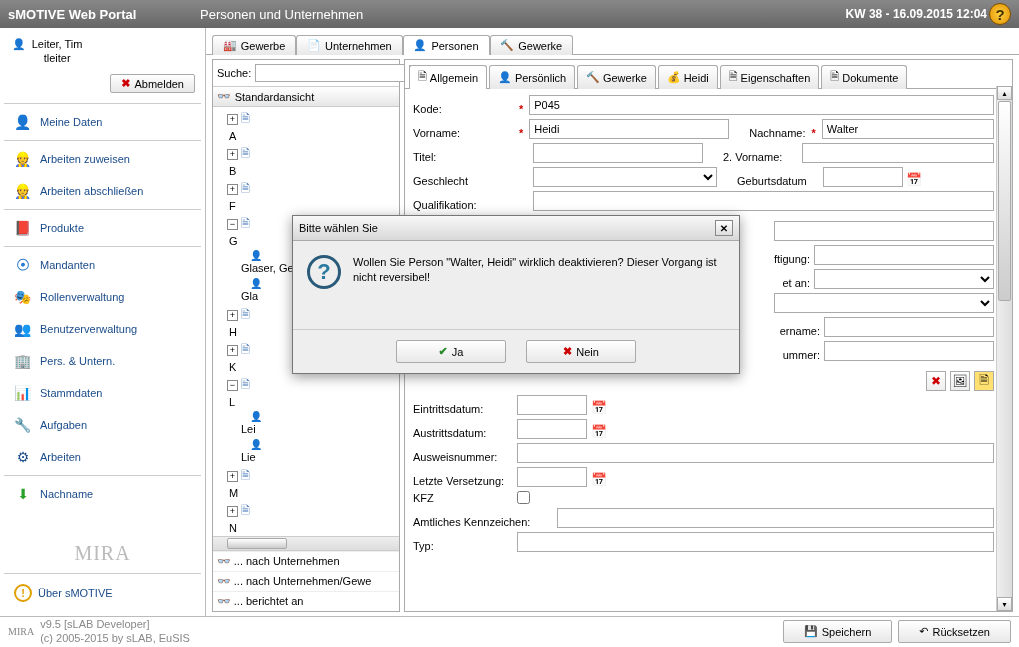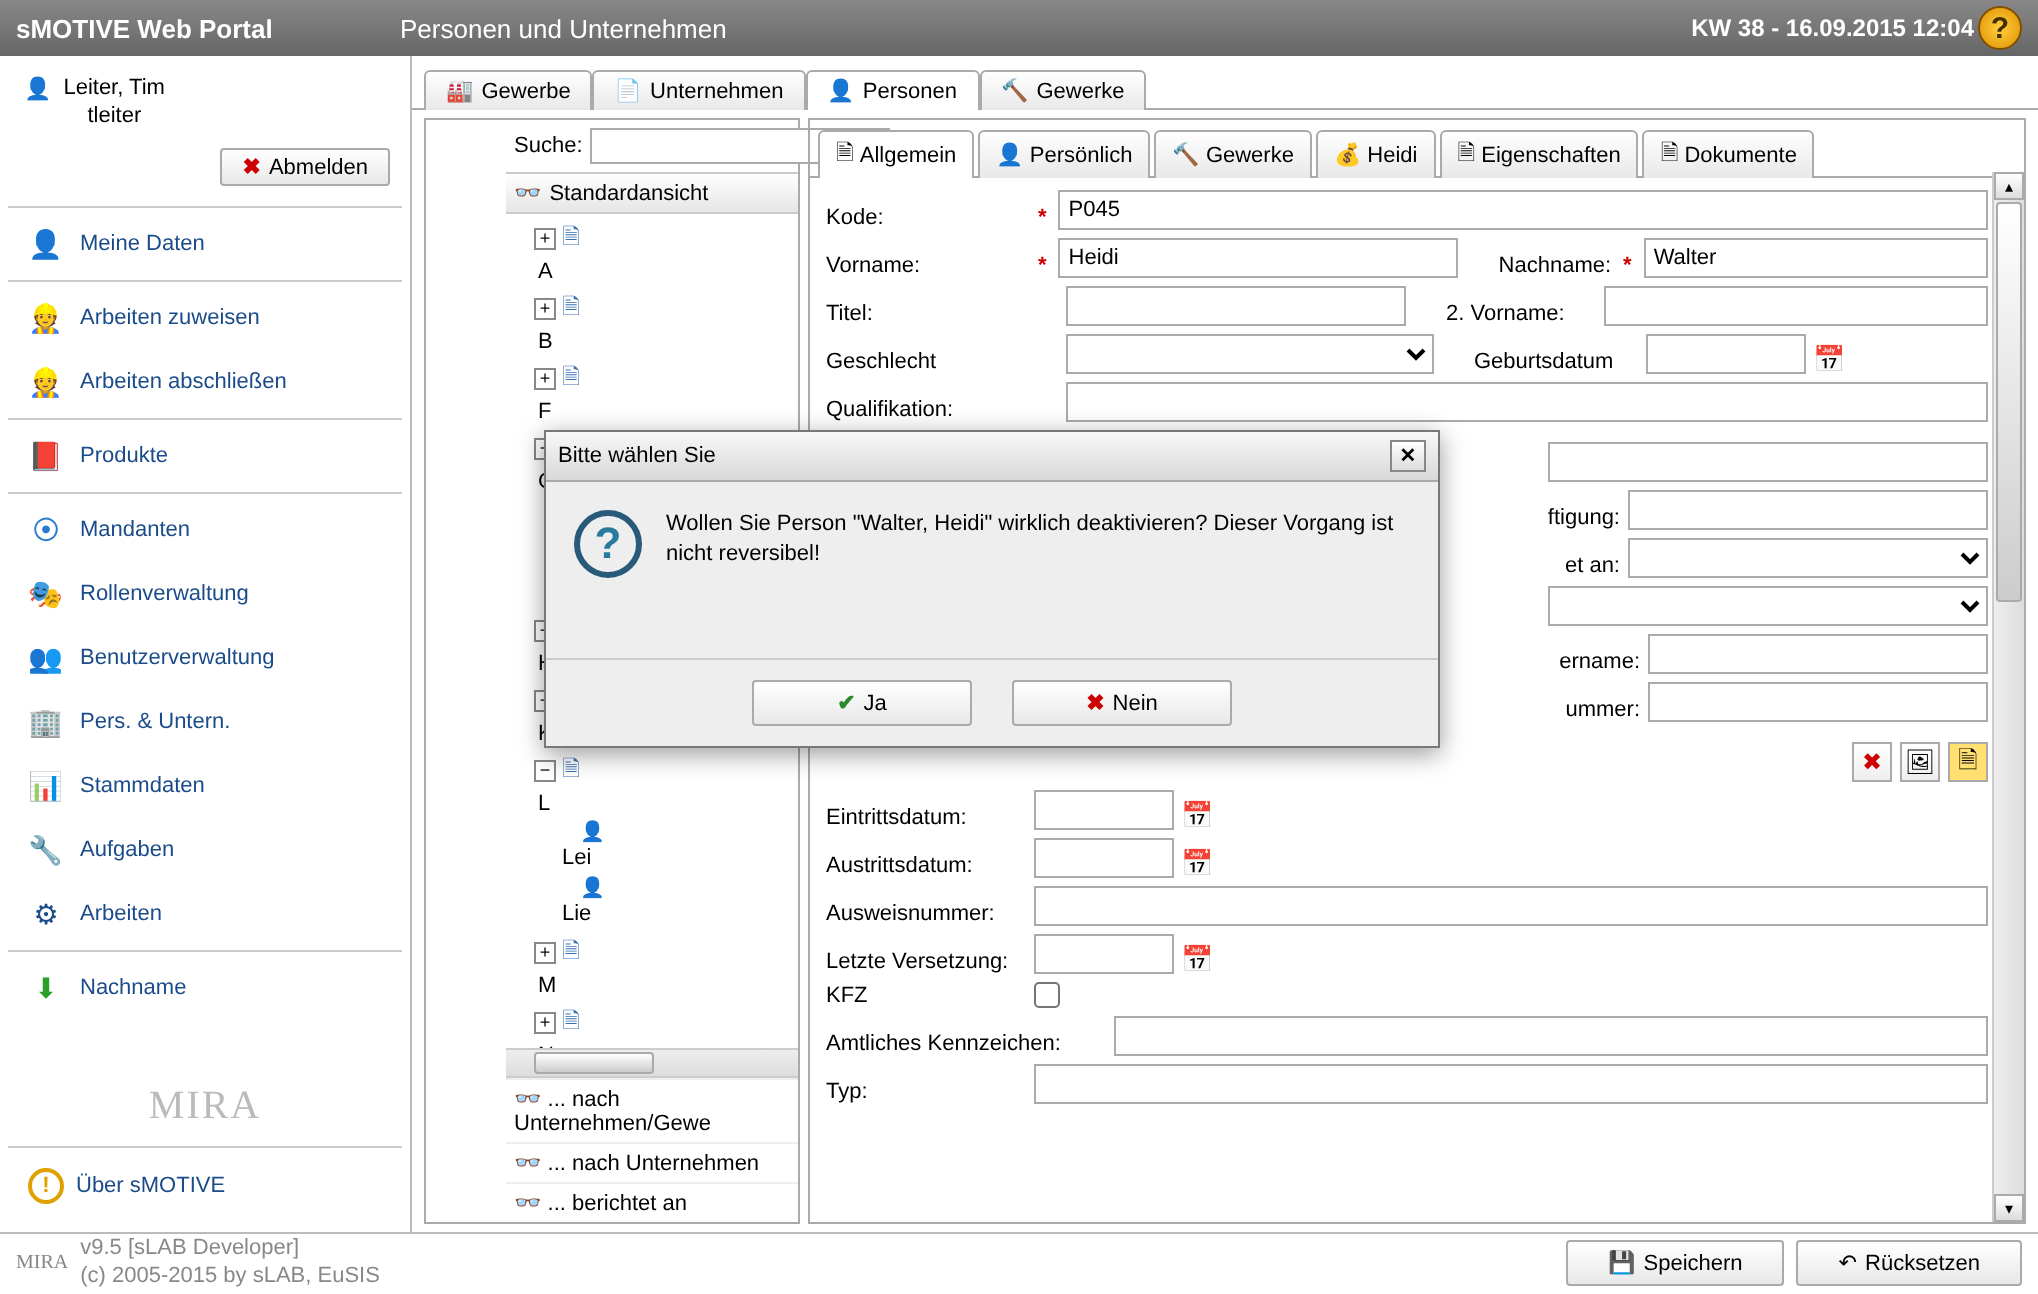--- a/index.html
+++ b/index.html
@@ -28,21 +28,21 @@
 .about { display:flex; align-items:center; gap:6px; padding:8px 10px; color:#1a4b8a; cursor:pointer; }
 .info-circle { width:18px; height:18px; border-radius:50%; border:2px solid #e0a000; color:#e0a000; display:flex; align-items:center; justify-content:center; font-weight:bold; }
 
 .content { flex:1; display:flex; flex-direction:column; }
 .tabs-outer { display:flex; gap:0; padding: 6px 6px 0 6px; border-bottom:1px solid #aaa; }
 .tab { background:linear-gradient(#fff,#e8e8e8); border:1px solid #aaa; border-bottom:none; border-radius:3px 3px 0 0; padding:3px 10px; display:flex; align-items:center; gap:4px; cursor:pointer; position:relative; top:1px; }
 .tab.active { background:#fff; font-weight:normal; }
 .tab .ticon { font-size:11px; }
 
 .body-row { display:flex; flex:1; min-height:0; }
-.tree-col { width:188px; border:1px solid #aaa; margin:4px 0 4px 6px; display:flex; flex-direction:column;padding-left:40px; }
+.tree-col { width:188px; border:1px solid #aaa; margin:4px 0 4px 6px; display:flex; flex-direction:column; }
 .search-row { display:flex; align-items:center; gap:4px; padding:4px; border-bottom:1px solid #ccc; }
 .search-row input { flex:1; border:1px solid #aaa; height:18px; padding:0 3px; }
 .tree { flex:1; overflow:auto; padding:2px; }
 .tree-head { background:linear-gradient(#fff,#e6e6e6); border-bottom:1px solid #ccc; padding:3px 4px; display:flex; align-items:center; gap:4px; }
 .tree ul { list-style:none; padding-left:12px; }
 .tree li { padding:1px 0; white-space:nowrap; }
 .tnode { display:flex; align-items:center; gap:3px; cursor:pointer; padding:1px 2px; }
 .expander { width:11px; height:11px; border:1px solid #888; display:inline-flex; align-items:center; justify-content:center; font-size:9px; line-height:1; background:#fff; cursor:pointer; }
 .spacer { width:11px; display:inline-block; }
 .doc-icon { color:#3a6fb0; }
@@ -68,21 +68,21 @@
 .finput { border:1px solid #aaa; height:20px; padding:0 4px; }
 .finput.grow { flex:1; }
 .fsel { border:1px solid #aaa; height:20px; background:#fff; }
 .cal-icon { width:16px; height:16px; display:inline-flex; align-items:center; justify-content:center; cursor:pointer; font-size:13px;}
 .action-icons { display:flex; gap:4px; margin-left:auto; }
 .action-btn { width:20px; height:20px; border:1px solid #aaa; background:linear-gradient(#fff,#eee); display:flex; align-items:center; justify-content:center; cursor:pointer; font-size:12px; }
 
 .footer { height:30px; border-top:1px solid #bbb; display:flex; align-items:center; padding:0 8px; gap:6px; }
 .footer .ver { color:#888; font-size:9px; line-height:1.2; flex:1; }
 .footer .btn { padding:4px 20px; }
-.modal { position:absolute; left:272px; top:215px; width:448px; background:#eee; border:1px solid #777; box-shadow:0 3px 12px rgba(0,0,0,0.4); }
+.modal { position:absolute; left:292px; top:215px; width:448px; background:#eee; border:1px solid #777; box-shadow:0 3px 12px rgba(0,0,0,0.4); }
 .modal-title { background:linear-gradient(#f8f8f8,#d8d8d8); border-bottom:1px solid #aaa; padding:4px 6px; display:flex; align-items:center; }
 .modal-title .close { width:18px; height:16px; border:1px solid #888; background:linear-gradient(#fff,#ddd); display:flex; align-items:center; justify-content:center; cursor:pointer; font-size:10px; font-weight:bold; }
 .modal-body { padding:14px 14px 40px 14px; display:flex; gap:12px; }
 .qmark { width:34px; height:34px; border-radius:50%; border:3px solid #2a5a7a; color:#2a7aa0; display:flex; align-items:center; justify-content:center; font-size:22px; font-weight:bold; flex-shrink:0; }
 .modal-buttons { display:flex; gap:20px; justify-content:center; padding:10px; border-top:1px solid #ccc; background:#eee; }
 .modal-buttons .btn { width:110px; justify-content:center; padding:4px; }
 .green-check { color:#2a8a2a; font-weight:bold; }
 </style>
 </head>
 <body>
@@ -225,22 +225,22 @@
             </li>
             <li><span class="expander">+</span> <span class="doc-icon">🗎</span> <span class="tnode">M</span></li>
             <li><span class="expander">+</span> <span class="doc-icon">🗎</span> <span class="tnode">N</span></li>
 
           </ul>
         </div>
         <div class="tree-scroll-x">
             <div class="thumb"></div>
           </div>
         <div class="tree-footer">
+          <div>👓 <span>... nach Unternehmen</span></div>
           <div>👓 <span>... nach Unternehmen/Gewe</span></div>
-          <div>👓 <span>... nach Unternehmen</span></div>
           <div>👓 <span>... berichtet an</span></div>
         </div>
       </div>
 
       <div class="form-col">
         <div class="subtabs">
           <div class="subtab active">
               <span>🗎</span>
               <span>Allgemein</span>
             </div>

